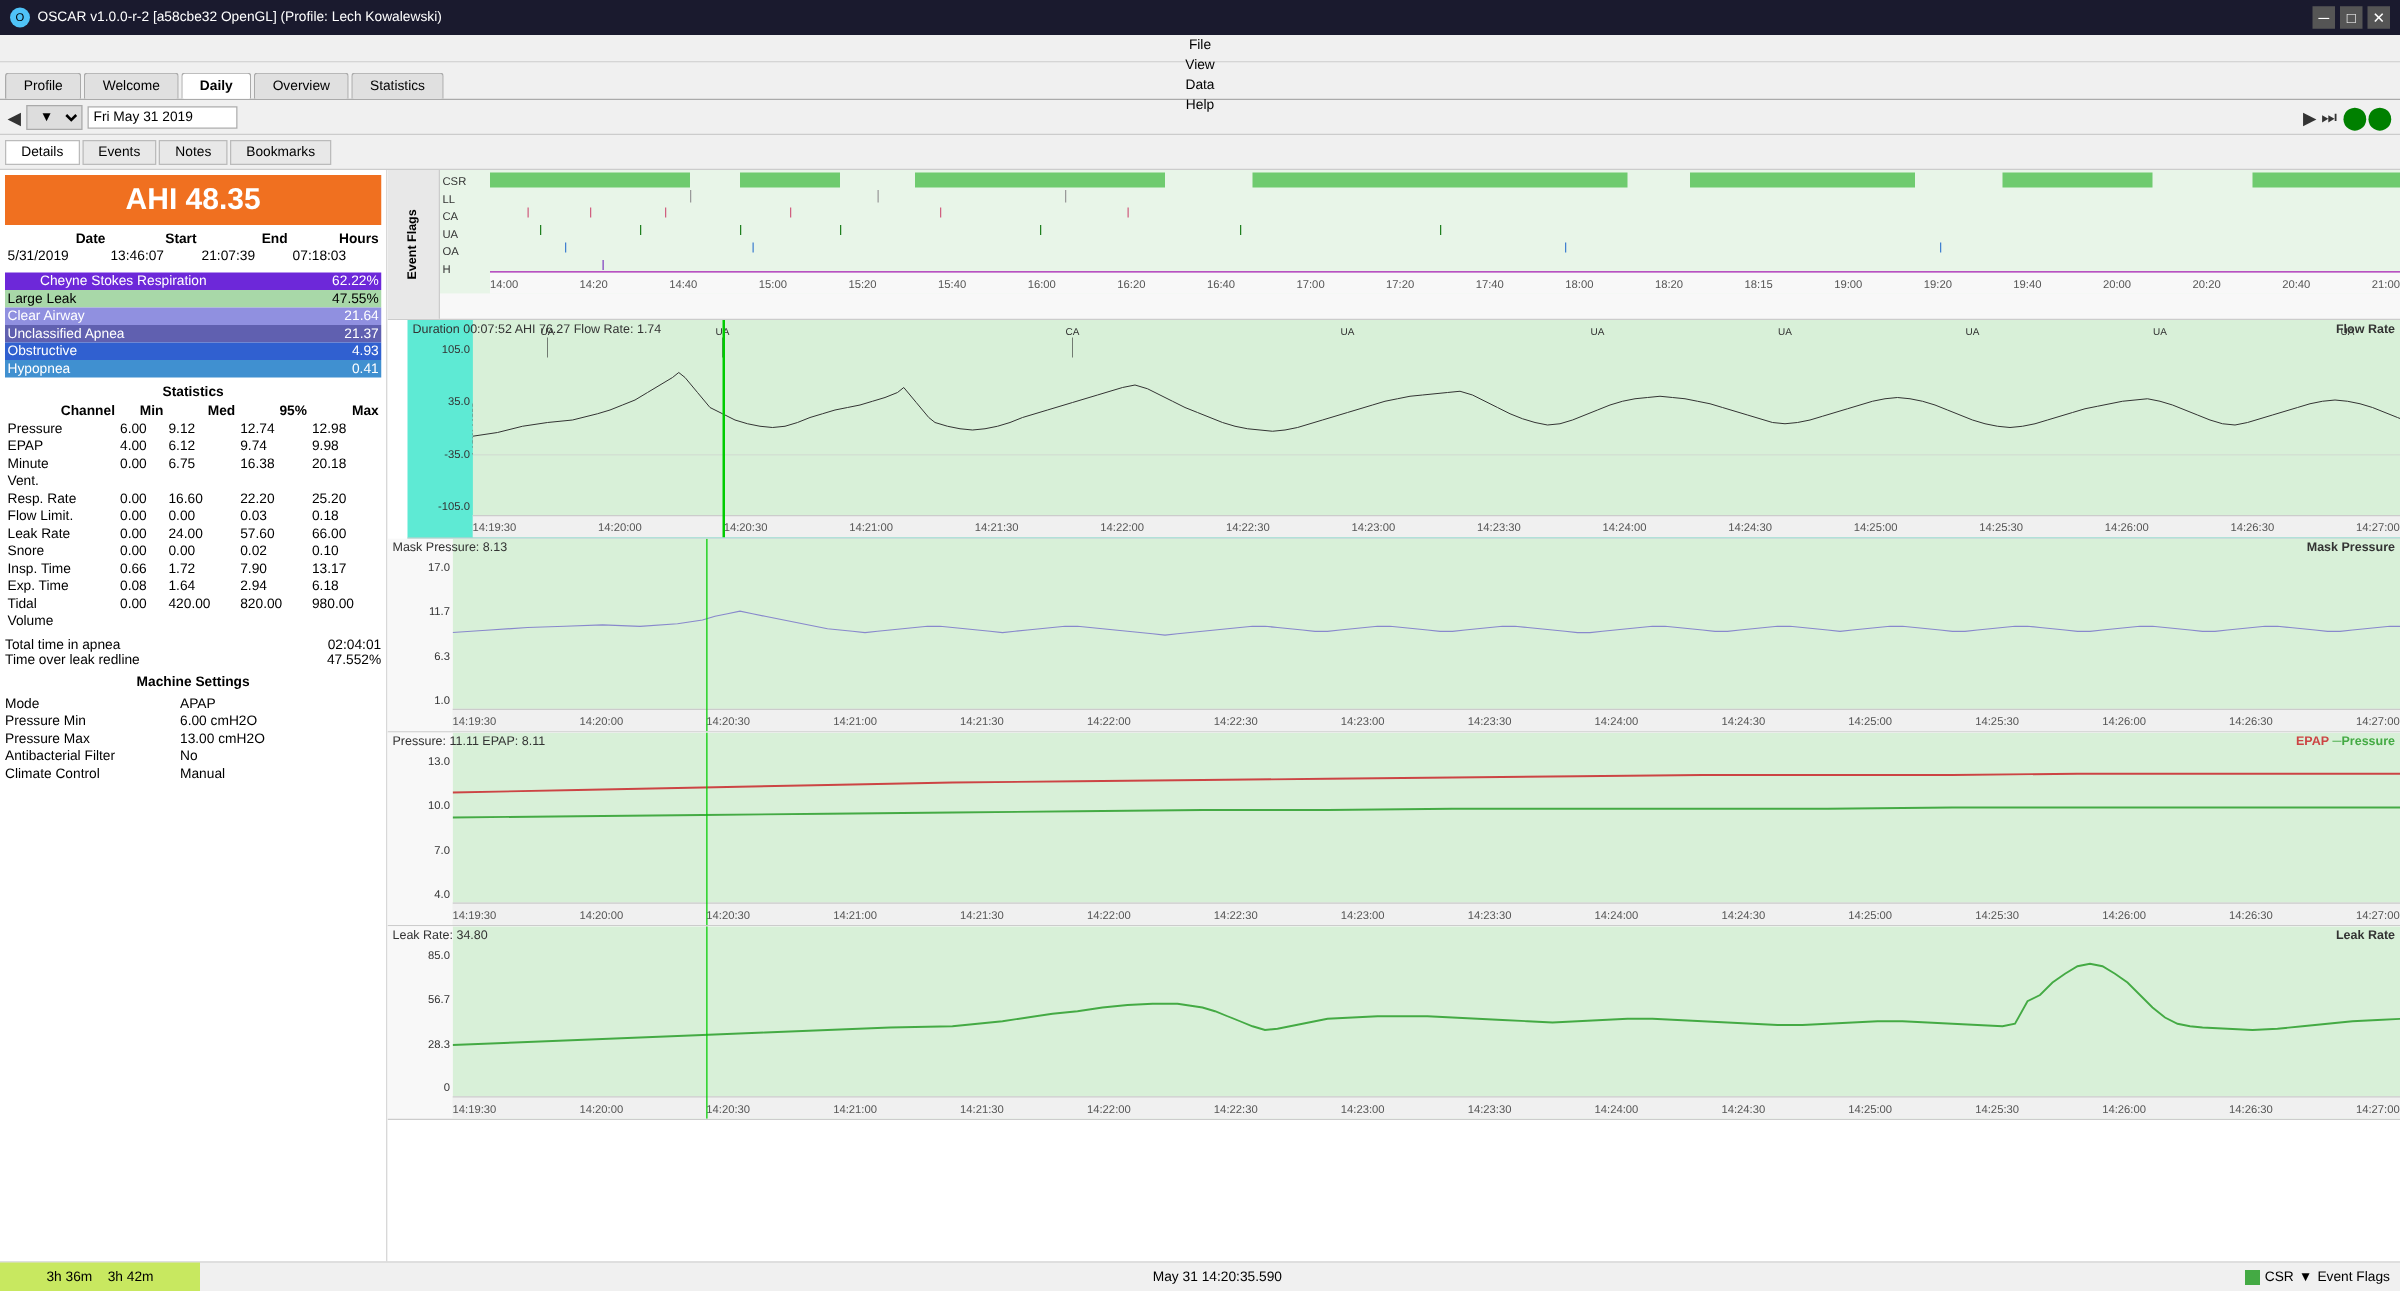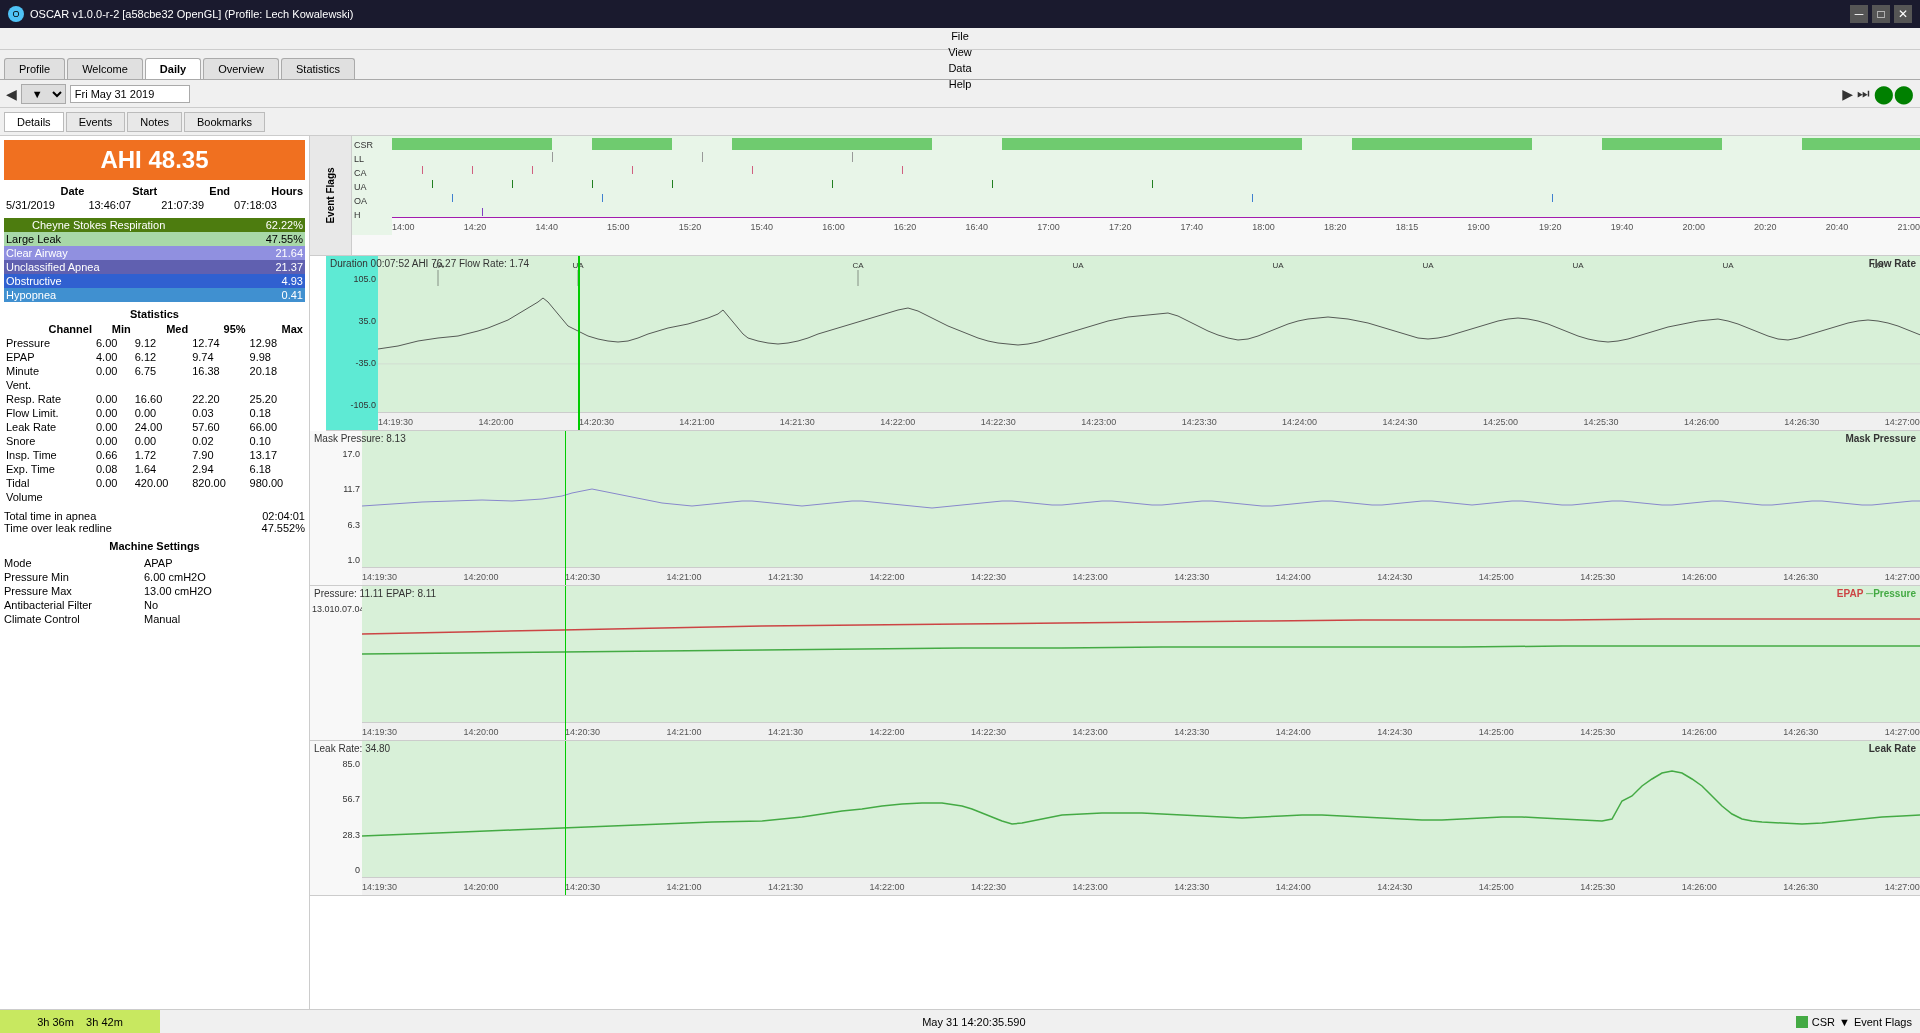--- a/index.html
+++ b/index.html
@@ -104,21 +104,21 @@
       margin-bottom: 4px;
     }
     .ahi-value { font-size: 24px; font-weight: bold; }
     .device-info { text-align: center; margin-bottom: 6px; font-size: 11px; line-height: 1.5; }
 
     .stats-table { width: 100%; border-collapse: collapse; margin-bottom: 6px; font-size: 11px; }
     .stats-table th { font-weight: bold; text-align: right; padding: 1px 2px; }
     .stats-table td { padding: 1px 2px; }
 
     .event-row { display: flex; justify-content: space-between; padding: 1px 2px; font-size: 11px; }
-    .event-row.cheyne { background: #4d7c0f; color: white; padding-left: 28px; }
+    .event-row.cheyne { background: #6d28d9; color: white; padding-left: 28px; }
     .event-row.large-leak { background: #a8d8a8; }
     .event-row.clear { background: #9090e0; color: white; }
     .event-row.unclassified { background: #6060b0; color: white; }
     .event-row.obstructive { background: #3060d0; color: white; }
     .event-row.hypopnea { background: #4090d0; color: white; }
 
     .stats-section { margin: 6px 0; }
     .stats-title { font-weight: bold; text-align: center; font-size: 11px; margin-bottom: 2px; }
 
     .machine-settings { margin-top: 6px; font-size: 11px; }
@@ -622,21 +622,21 @@
       </div>
     </div>
 
     <div class="chart-container" style="height:155px; background:#f8f8f8; position:relative;">
       <div class="chart-header">Pressure: 11.11 EPAP: 8.11</div>
       <div class="chart-header-right">
         <span style="color:#cc4444;font-weight:bold;">EPAP</span>
         <span style="color:#44aa44;font-weight:bold;">─Pressure</span>
       </div>
       <div style="display:flex;height:100%;">
-        <div style="width:52px;display:flex;flex-direction:row;justify-content:space-between;padding:18px 2px 20px;text-align:right;font-size:9px;color:#333;">
+        <div style="width:52px;display:flex;flex-direction:column;justify-content:space-between;padding:18px 2px 20px;text-align:right;font-size:9px;color:#333;">
           <span>13.0</span>
           <span>10.0</span>
           <span>7.0</span>
           <span>4.0</span>
         </div>
         <div style="flex:1;position:relative;overflow:hidden;">
           <div class="green-line" style="left:13%;"></div>
           <svg width="100%" height="100%" style="position:absolute;top:0;left:0;">
             <rect width="100%" height="100%" fill="#d8f0d8"></rect>
 

